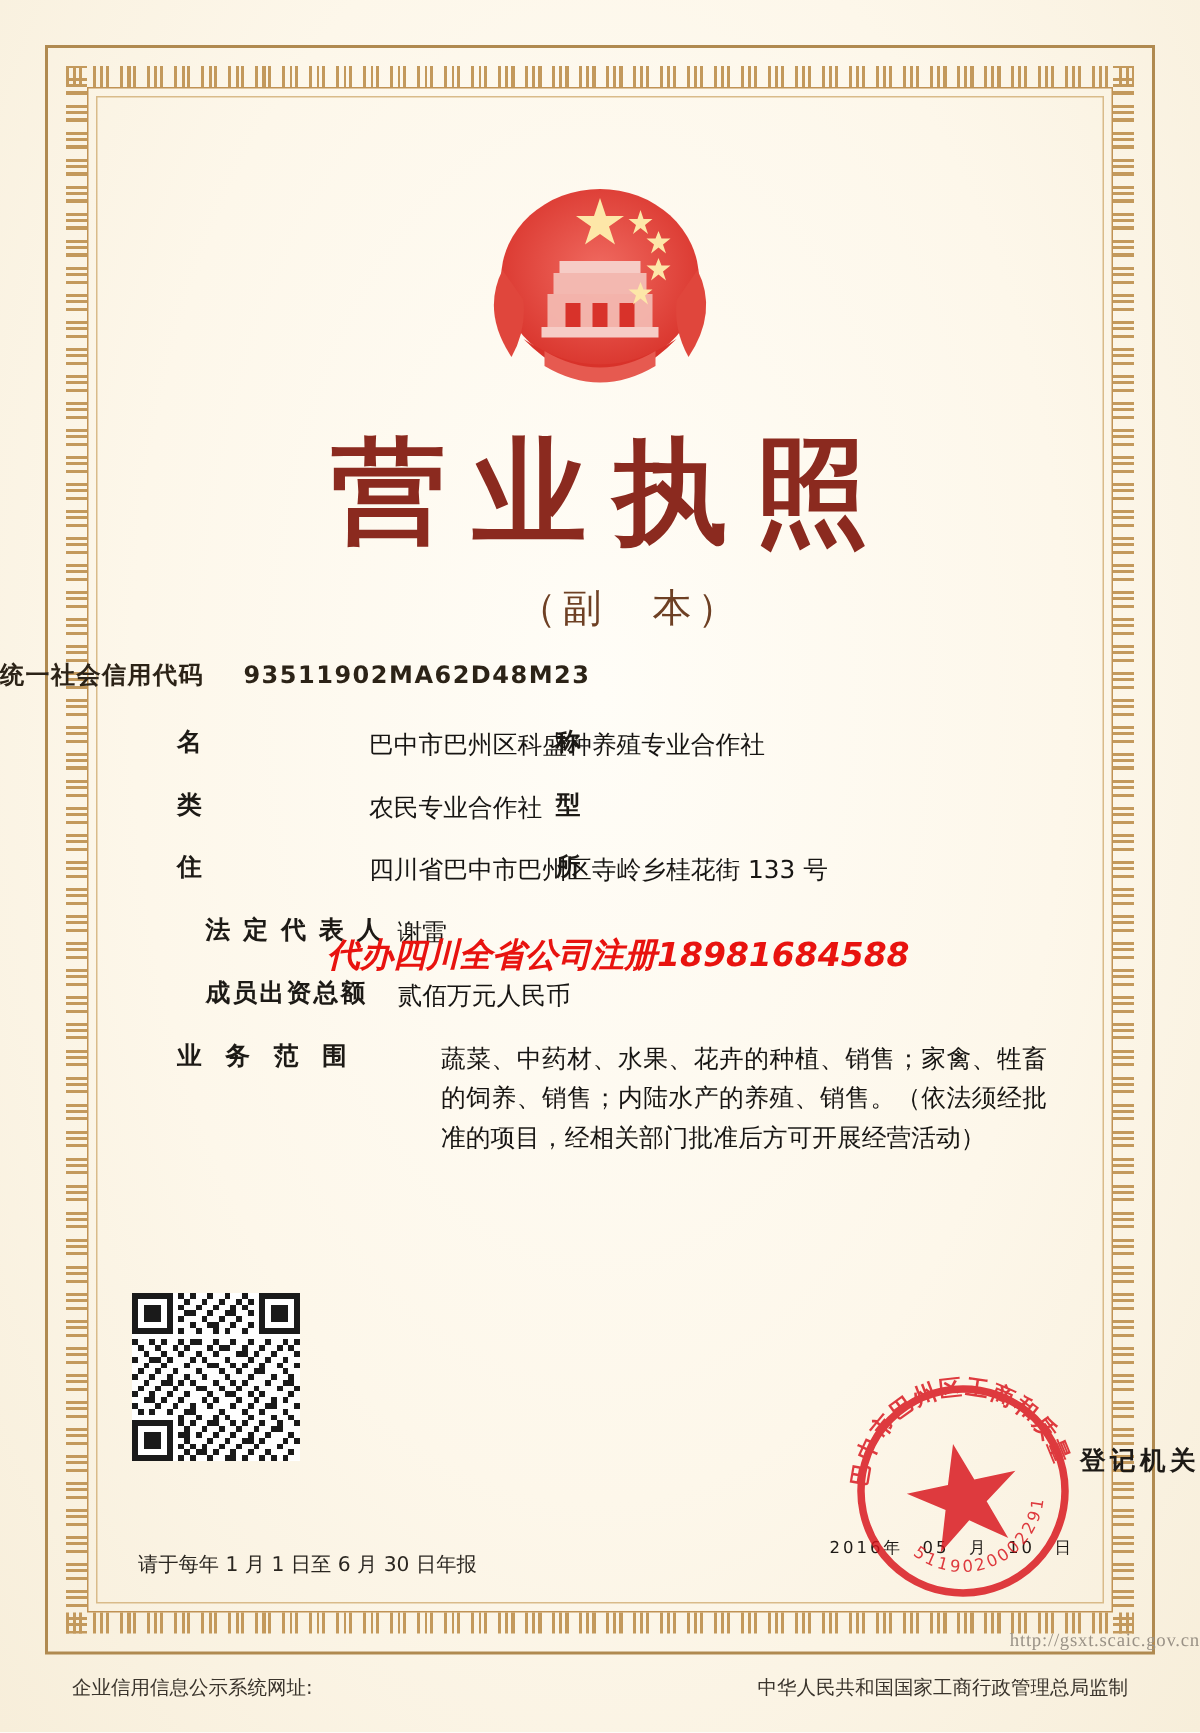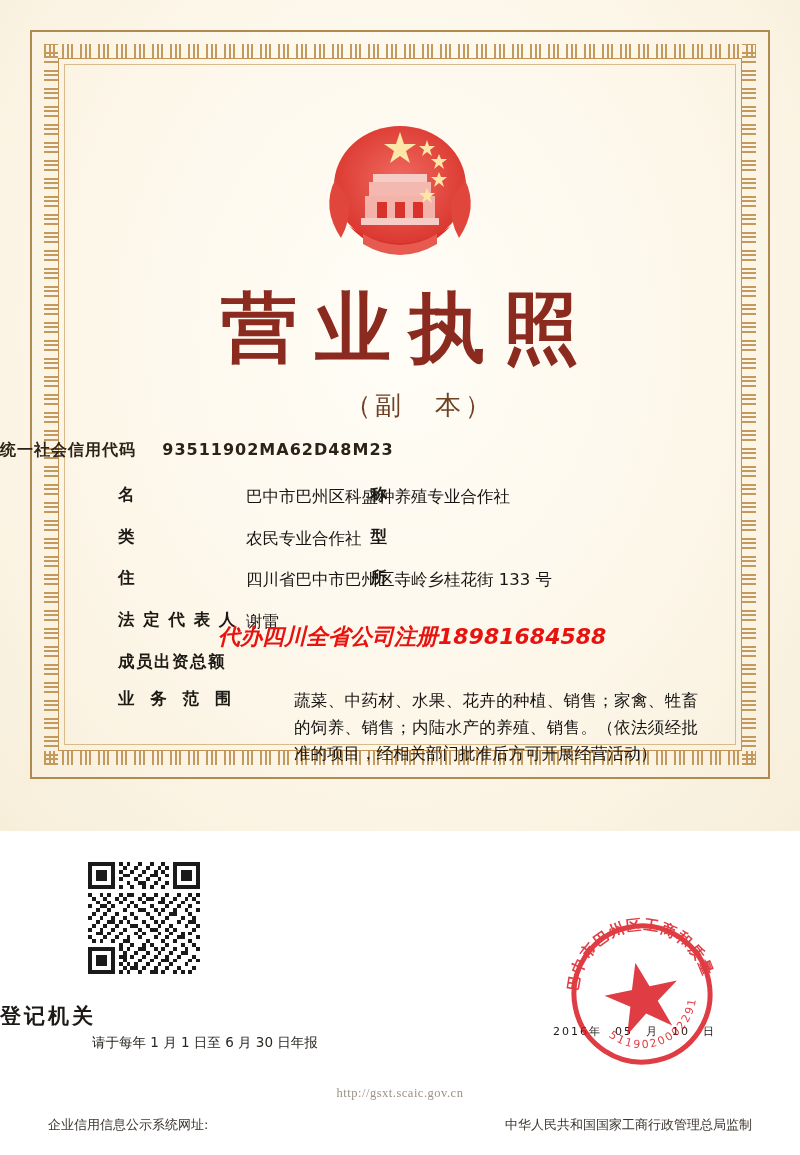--- a/index.html
+++ b/index.html
@@ -12,21 +12,21 @@
     height: 1155px;
     font-family: "Liberation Sans", sans-serif;
     position: relative;
     overflow: hidden;
   }
 
   .certificate {
     position: absolute;
     left: 0; top: 0;
     width: 800px;
-    height: 831px;
+    height: 1155px;
     background:
       radial-gradient(ellipse at 50% 40%, #fffdf7 0%, #fdf7ea 55%, #f7eeda 100%);
   }
 
   
   .border-outer {
     position: absolute;
     left: 30px; top: 30px; right: 30px; bottom: 52px;
     border: 2px solid #b08a50;
   }
@@ -128,21 +128,21 @@
   .field-label {
     width: 128px;
     flex: 0 0 128px;
     font-family: "DejaVu Sans", "Liberation Sans", sans-serif;
     font-size: 16.5px;
     font-weight: bold;
     color: #1d1a16;
     white-space: nowrap;
   }
   .lbl-2 { letter-spacing: 34px; }
-  .lbl-5 { letter-spacing: 1.5px; }
+  .lbl-5 { letter-spacing: 1.5px; margin-left: 19px; }
   .lbl-4 { letter-spacing: 5px; }
   .field-value {
     flex: 1;
     font-family: "DejaVu Sans", "Liberation Sans", sans-serif;
     font-size: 16.5px;
     color: #171513;
     line-height: 1.62;
   }
   .scope-value {
     text-align: justify;
@@ -155,24 +155,24 @@
     left: 88px;
     top: 862px;
     width: 112px;
     height: 112px;
   }
 
   
   .registrar {
     position: absolute;
     left: 0; right: 0;
-    top: 1002px;
-    text-align: left;
-    font-family: "DejaVu Sans", "Liberation Sans", sans-serif;
-    font-size: 21px;
+    top: 962px;
+    text-align: right;
+    font-family: "DejaVu Sans", "Liberation Sans", sans-serif;
+    font-size: 17px;
     font-weight: bold;
     color: #1d1a16;
     letter-spacing: 3px;
   }
   .issue-date {
     position: absolute;
     right: 84px;
     top: 1024px;
     font-family: "DejaVu Sans", "Liberation Sans", sans-serif;
     font-size: 11px;
@@ -198,21 +198,21 @@
     top: 1034px;
     font-family: "DejaVu Sans", "Liberation Sans", sans-serif;
     font-size: 13.5px;
     color: #2a2620;
     margin-left: 12px;
   }
   .site-url {
     position: absolute;
     left: 0; right: 0;
     top: 1086px;
-    text-align: center;
+    text-align: right;
     font-family: "Liberation Serif", serif;
     font-size: 12.5px;
     color: #9a9286;
     letter-spacing: 0.5px;
   }
   .foot-left {
     position: absolute;
     left: 48px;
     top: 1116px;
     font-family: "DejaVu Sans", "Liberation Sans", sans-serif;
@@ -316,20 +316,21 @@
       <div class="field-value">四川省巴中市巴州区寺岭乡桂花街 133 号</div>
     </div>
 
     <div class="field-row">
       <div class="field-label lbl-5">法 定 代 表 人</div>
       <div class="field-value">谢雷</div>
     </div>
 
     <div class="field-row">
       <div class="field-label lbl-5">成员出资总额</div>
+      <div class="field-value">贰佰万元人民币</div>
     </div>
 
 
     <div class="field-row">
       <div class="field-label lbl-4">业 务 范 围</div>
       <div class="field-value scope-value">蔬菜、中药材、水果、花卉的种植、销售；家禽、牲畜的饲养、销售；内陆水产的养殖、销售。（依法须经批准的项目，经相关部门批准后方可开展经营活动）</div>
     </div>
 
   </div>
 

